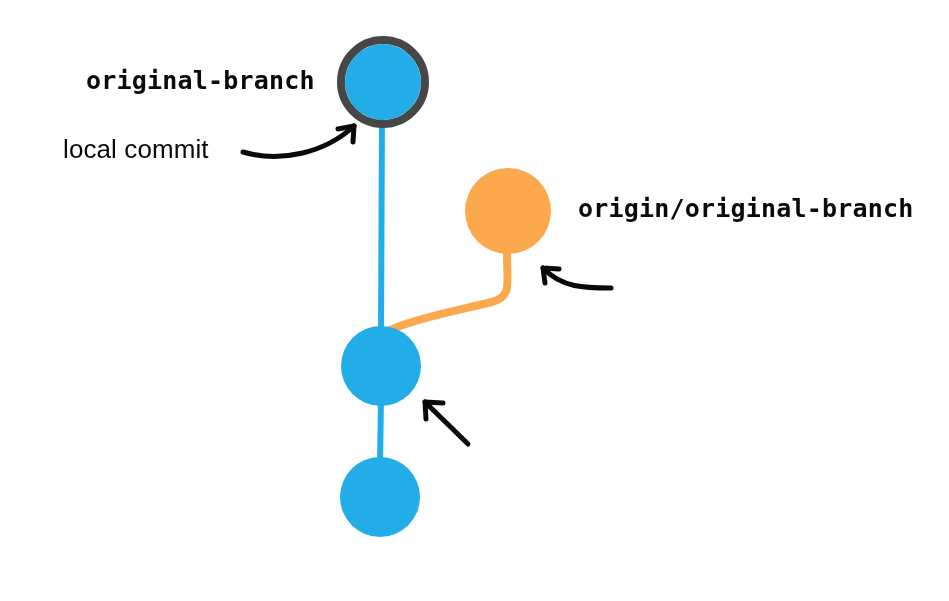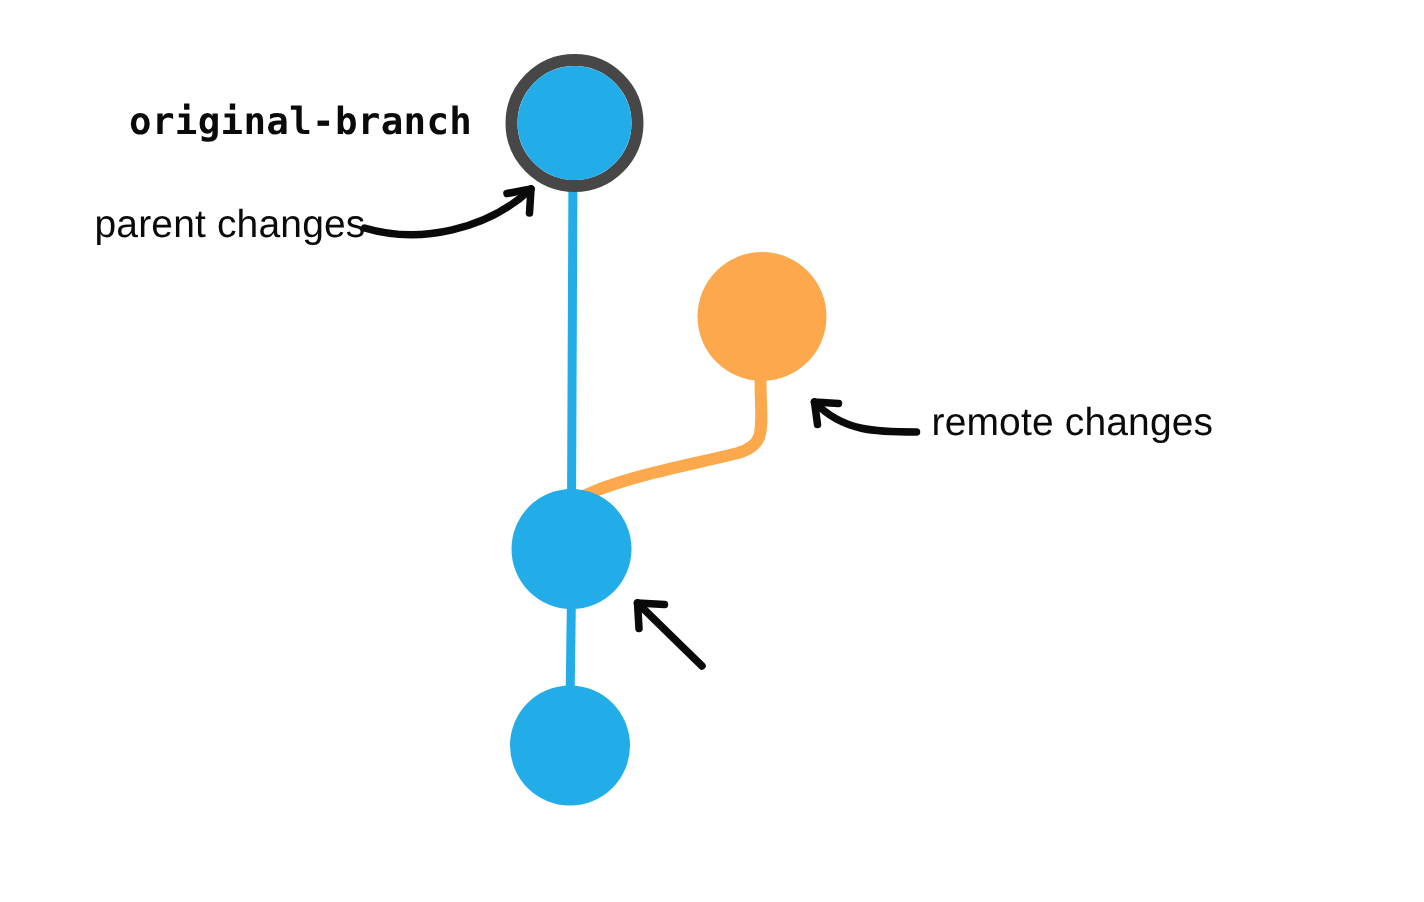--- a/index.html
+++ b/index.html
@@ -90,19 +90,19 @@
       <path class="ann-head" fill="none" stroke-linecap="round" d="M 543 268 L 545 283 M 543 268 L 559 269" stroke="#0a0a0a" stroke-width="5"></path>
     </g>
     <g id="annotation-parent-commit">
       <path class="ann-shaft" fill="none" stroke-linecap="round" d="M 468 444 L 425 402" stroke="#0a0a0a" stroke-width="5"></path>
       <path class="ann-head" fill="none" stroke-linecap="round" d="M 425 402 L 426 419 M 425 402 L 443 403" stroke="#0a0a0a" stroke-width="5"></path>
     </g>
   </svg>
 
   <div class="label label-mono" id="label-original-branch">original-branch</div>
 
+  <div class="label label-mono" id="label-origin-original-branch">origin/original-branch</div>
 
-  <div class="label label-sans" id="label-local-changes">parent changes</div>
+  <div class="label label-sans" id="label-local-changes">local commit</div>
 
-  <div class="label label-sans" id="label-remote-changes">remote changes</div>
 
 
 </div>
 
 </body></html>

